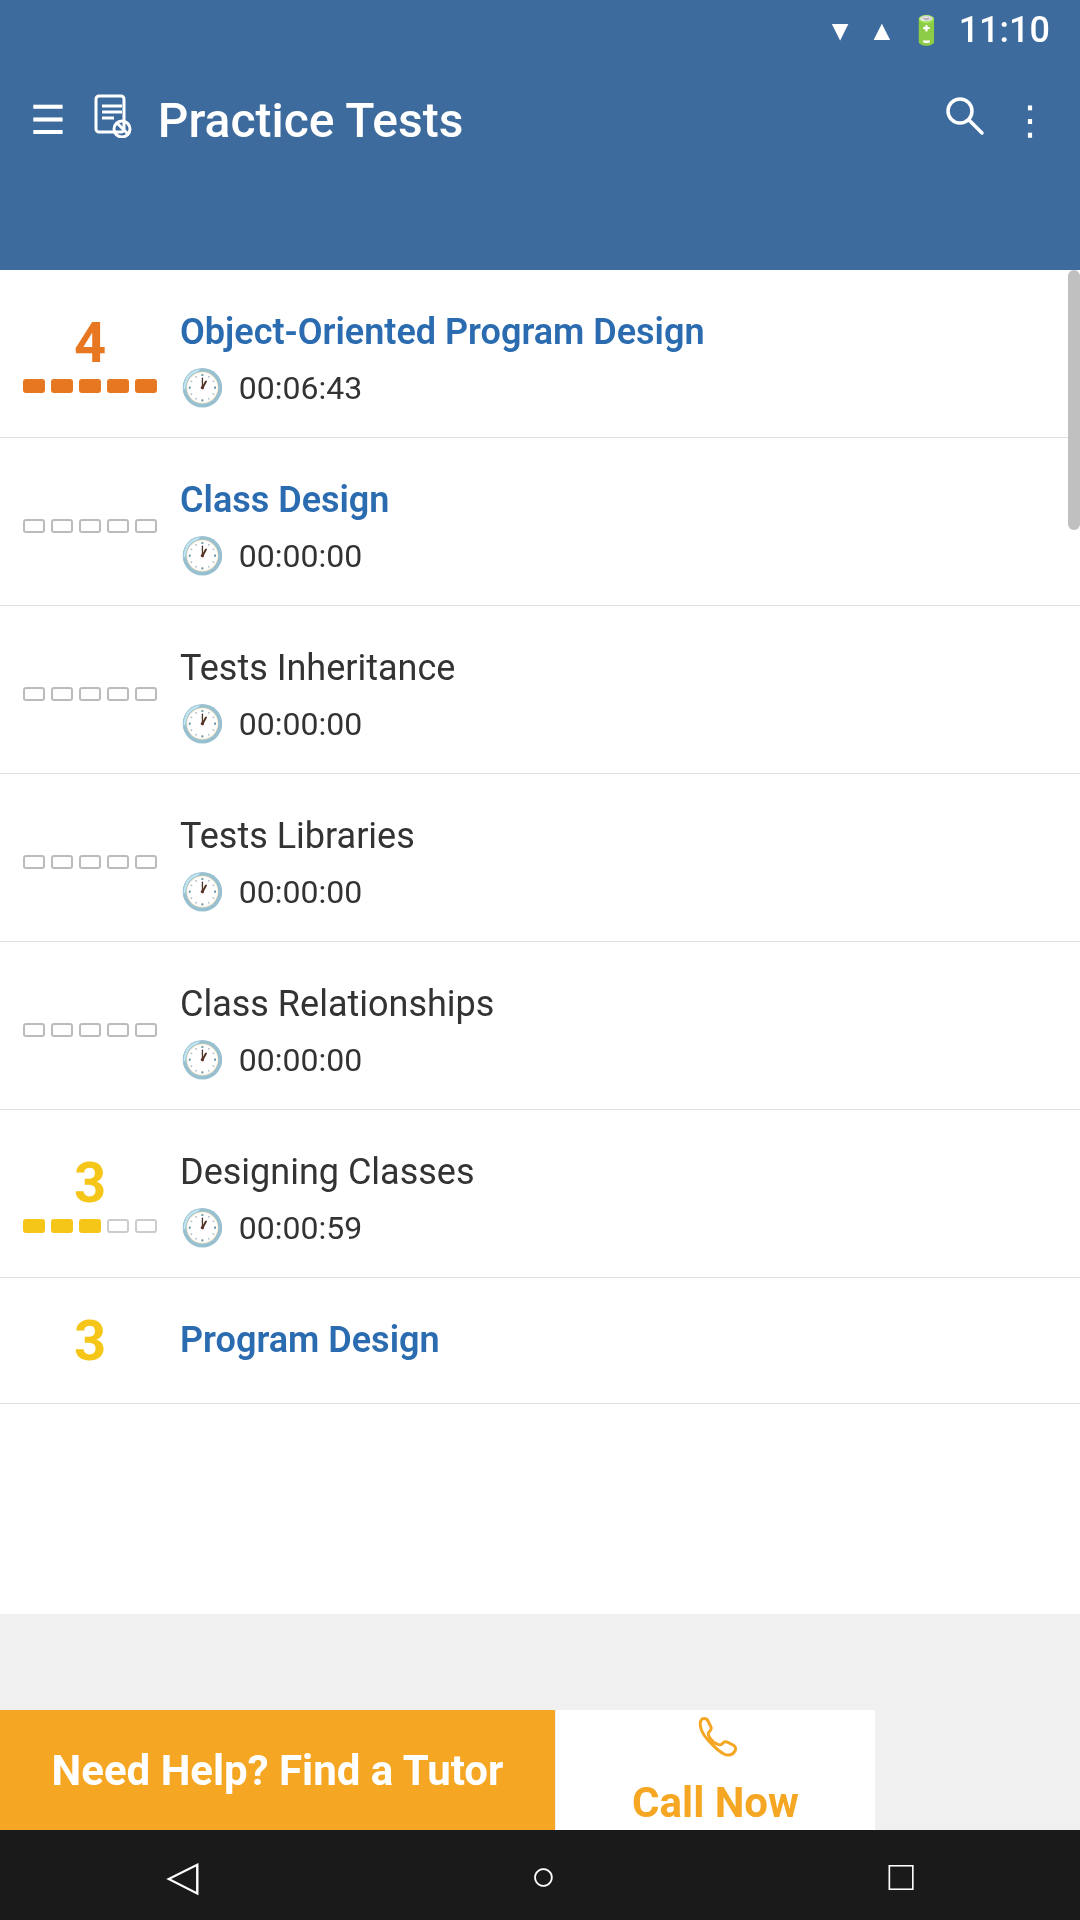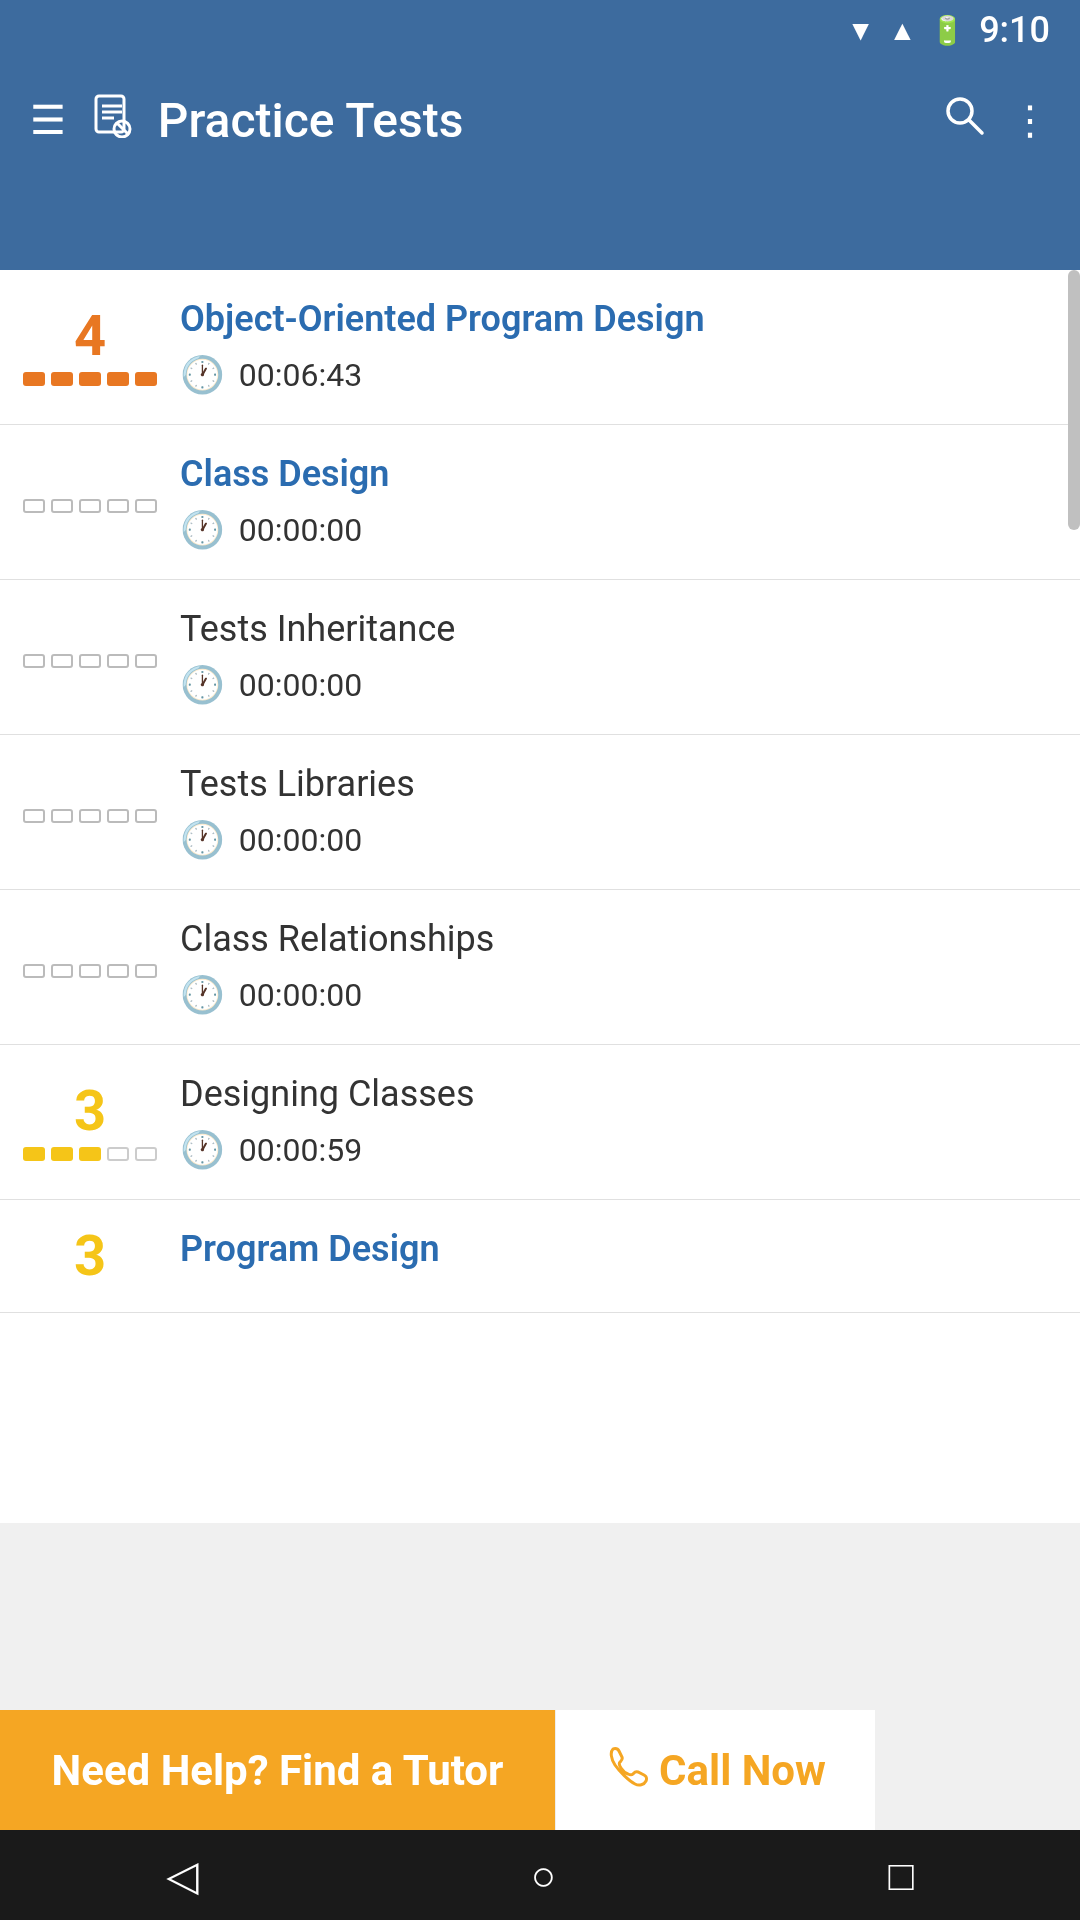--- a/index.html
+++ b/index.html
@@ -154,20 +154,21 @@
       width: 22px;
       height: 14px;
       border-radius: 3px;
     }
     .dot-filled-orange { background: #e87722; }
     .dot-filled-yellow { background: #f5c518; }
     .dot-empty { background: transparent; border: 2px solid #ccc; }
     .item-content {
       flex: 1;
       padding-left: 30px;
+      margin-top: 13px;
     }
     .item-title-blue {
       color: #2b6cb0;
       font-size: 36px;
       font-weight: 600;
       margin-bottom: 14px;
     }
     .item-title-black {
       color: #333;
       font-size: 36px;
@@ -210,20 +211,21 @@
     }
     .call-now-btn {
       background: white;
       width: 320px;
       display: flex;
       align-items: center;
       justify-content: center;
       gap: 10px;
       cursor: pointer;
       border-left: 1px solid #eee;
+      flex-direction: column;
     }
     .call-now-text {
       color: #f5a623;
       font-size: 42px;
       font-weight: 700;
     }
     .phone-icon {
       color: #f5a623;
       font-size: 44px;
     }
@@ -249,21 +251,21 @@
     .empty-progress .dot { border-color: #bbb; }
   </style>
 </head>
 <body>
 
 <div class="status-bar">
   <div class="status-icons">
     <span class="wifi-icon">▼</span>
     <span class="signal-icon">▲</span>
     <span class="battery-icon">🔋</span>
-    <span class="status-time">9:10</span>
+    <span class="status-time">11:10</span>
   </div>
 </div>
 
 <div class="app-bar">
   <span class="hamburger-icon">☰</span>
   <span class="app-bar-doc-icon">
     <svg width="44" height="44" viewBox="0 0 44 44" fill="none">
       <rect x="6" y="2" width="28" height="36" rx="3" stroke="white" stroke-width="3"></rect>
       <line x1="12" y1="12" x2="32" y2="12" stroke="white" stroke-width="3"></line>
       <line x1="12" y1="18" x2="32" y2="18" stroke="white" stroke-width="3"></line>

